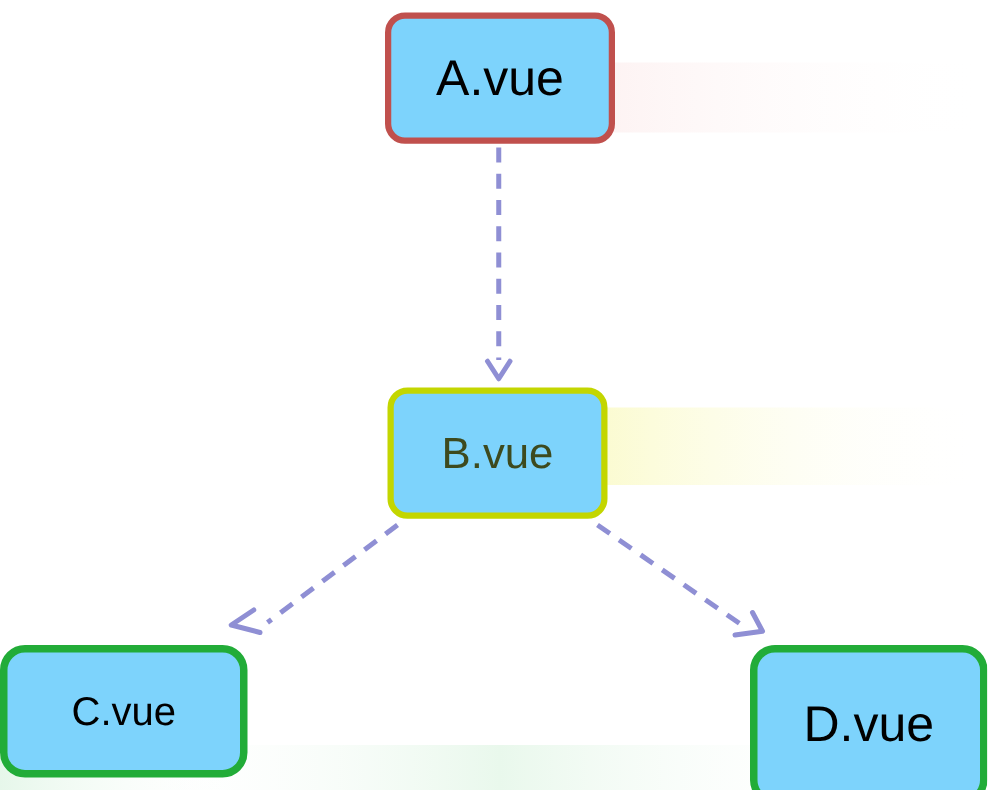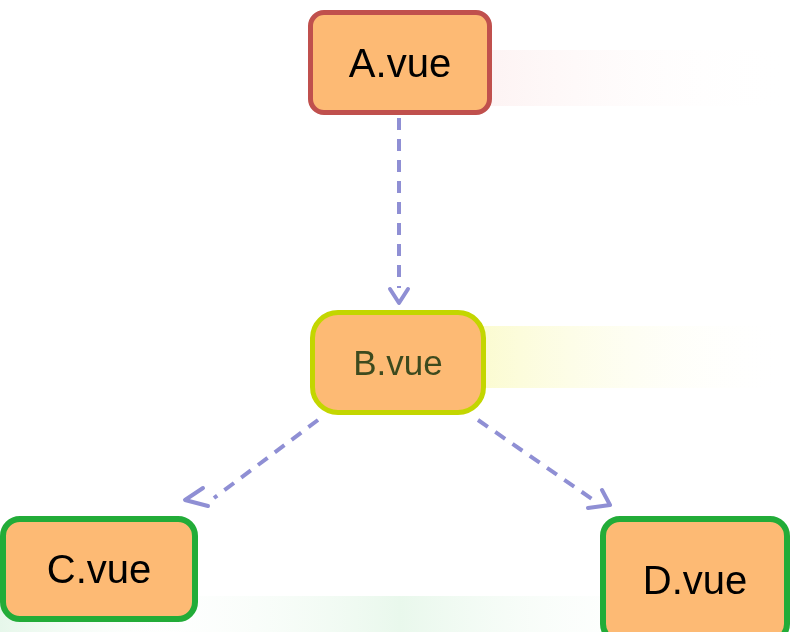--- a/index.html
+++ b/index.html
@@ -28,21 +28,21 @@
     top: 0;
     width: 790px;
     height: 632px;
   }
   .node {
     position: absolute;
     box-sizing: border-box;
     display: flex;
     align-items: center;
     justify-content: center;
-    background: #fdba74;
+    background: #7dd3fc;
     border-style: solid;
     text-align: center;
     white-space: nowrap;
   }
   .node-label {
     font-family: "Liberation Sans", sans-serif;
     line-height: 1;
   }
 </style>
 </head>
@@ -86,25 +86,25 @@
       <path d="M 390 289 L 399 303 L 408 289"></path>
       <path d="M 203 488 L 185 500 L 208 506"></path>
       <path d="M 602 490 L 610 505 L 588 508"></path>
     </g>
   </svg>
 
   <div class="node" style="left:308px; top:10px; width:184px; height:105px; border-width:5px; border-color:#c0504d; border-radius:16px;">
     <span class="node-label" style="font-size:40px; color:#000000;">A.vue</span>
   </div>
 
-  <div class="node" style="left:310px; top:310px; width:176px; height:105px; border-width:5px; border-color:#c3d600; border-radius:28px;">
+  <div class="node" style="left:310px; top:310px; width:176px; height:105px; border-width:5px; border-color:#c3d600; border-radius:16px;">
     <span class="node-label" style="font-size:35px; color:#3d4a1e;">B.vue</span>
   </div>
 
   <div class="node" style="left:0px; top:516px; width:198px; height:106px; border-width:6px; border-color:#22ac38; border-radius:20px;">
-    <span class="node-label" style="font-size:40px; color:#000000;">C.vue</span>
+    <span class="node-label" style="font-size:32px; color:#000000;">C.vue</span>
   </div>
 
   <div class="node" style="left:600px; top:516px; width:190px; height:128px; border-width:6px; border-color:#22ac38; border-radius:20px;">
     <span class="node-label" style="font-size:40px; color:#000000;">D.vue</span>
   </div>
 
 </div>
 
 </body></html>

